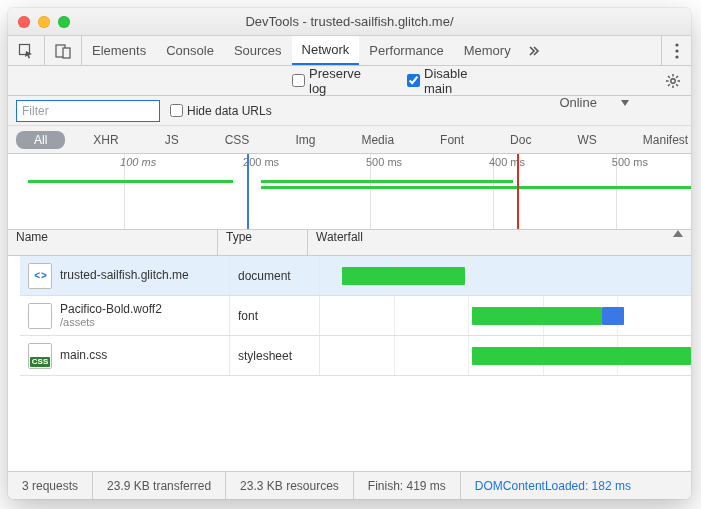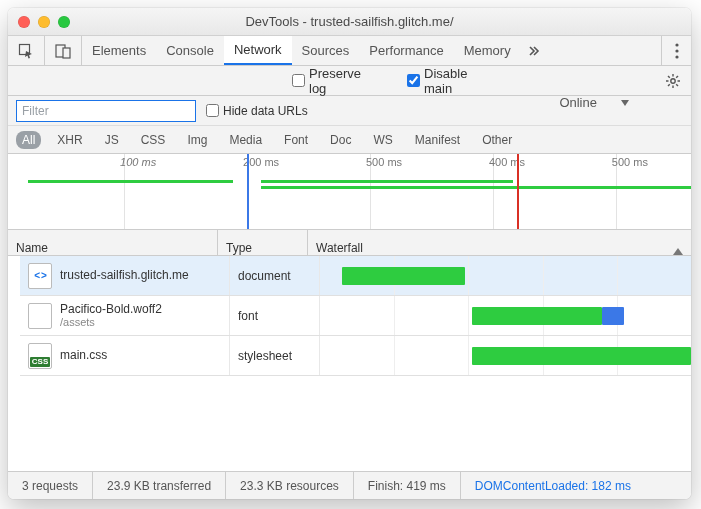--- a/index.html
+++ b/index.html
@@ -85,50 +85,50 @@
     border-top:6px solid #666;
   }
   .gear {position:absolute; right:10px;}
   .toolbar-wrap{position:relative;gap:46px;}
   
   .filter-row {
     height:30px; background:#f3f3f3; border-bottom:1px solid #ddd;
     display:flex; align-items:center; padding:4px 8px; gap:10px; flex-shrink:0;
   }
   .filter-input {
-    width:180px; height:22px; border:1px solid #1a73e8; outline:none;
+    width:144px; height:22px; border:1px solid #1a73e8; outline:none;
     padding:0 5px; font-size:12px; color:#333; background:#fff;
   }
   .filter-input::placeholder{color:#9aa0a6;}
   
   .chips {
     height:28px; background:#f3f3f3; border-bottom:1px solid #ccc;
     display:flex; align-items:center; padding:0 8px; gap:10px; font-size:12px;
     flex-shrink:0; color:#555;
   }
-  .chip {padding:2px 6px; border-radius:8px;}
+  .chip {padding:2px 18px; border-radius:8px;}
   .chip.active{ background:#9aa0a6; color:#fff;}
   
   .overview {
     height:76px; border-bottom:1px solid #ccc; position:relative;
     flex-shrink:0; background:#fff;
   }
   .ov-ticks { position:absolute; left:0; right:0; top:0; height:18px; font-size:11px; color:#777;}
   .ov-tick { position:absolute; top:2px; transform:translateX(-4px);}
   .ov-grid {position:absolute; top:0; bottom:0; width:1px; background:#e3e3e3;}
   .ov-bar{position:absolute; height:3px;}
   .ov-marker{position:absolute; top:0;bottom:0; width:2px;}
   
   .table-wrap{flex:1; display:flex; flex-direction:column; overflow:hidden;}
   .thead {
     height:26px; background:#f3f3f3; border-bottom:1px solid #ccc;
     display:flex; font-size:12px; color:#333; flex-shrink:0;
   }
   .th {
-    display:flex; align-items:flex-end; padding:0 8px; border-right:1px solid #ccc;
+    display:flex; align-items:flex-start; padding:0 8px; border-right:1px solid #ccc;
   }
   .col-name{width:210px;}
   .col-type{width:90px;}
   .col-wf{flex:1; position:relative;}
   .sort-tri{ margin-left:auto; width:0;height:0;border-left:5px solid transparent;border-right:5px solid transparent;border-bottom:7px solid #777;}
   .tbody{flex:1; overflow:auto;padding-left:12px;}
   .row {
     height:40px; display:flex; border-bottom:1px solid #e0e0e0; font-size:12px;
   }
   .row.selected{ background:#e3effb;}
@@ -184,22 +184,22 @@
       </svg>
     </div>
     <div class="segment border-r">
       <svg width="16" height="16" viewBox="0 0 16 16">
         <rect x="1" y="2" width="9" height="12" fill="none" stroke="#555" stroke-width="1.2"></rect>
         <rect x="8" y="5" width="7" height="10" fill="#f3f3f3" stroke="#555" stroke-width="1.2"></rect>
       </svg>
     </div>
     <div class="tab">Elements</div>
     <div class="tab">Console</div>
+    <div class="tab">Sources</div>
     <div class="tab active">Network</div>
-    <div class="tab">Sources</div>
     <div class="tab">Performance</div>
     <div class="tab">Memory</div>
     <div class="icon-btn">
       <svg width="12" height="12" viewBox="0 0 12 12">
         <path d="M2 2 L6 6 L2 10 M6 2 L10 6 L6 10" fill="none" stroke="#555" stroke-width="1.6"></path>
       </svg>
     </div>
     <div class="spacer"></div>
     <div class="icon-btn" style="border-left:1px solid #ccc;width:30px">
       <svg width="4" height="16" viewBox="0 0 4 16">

